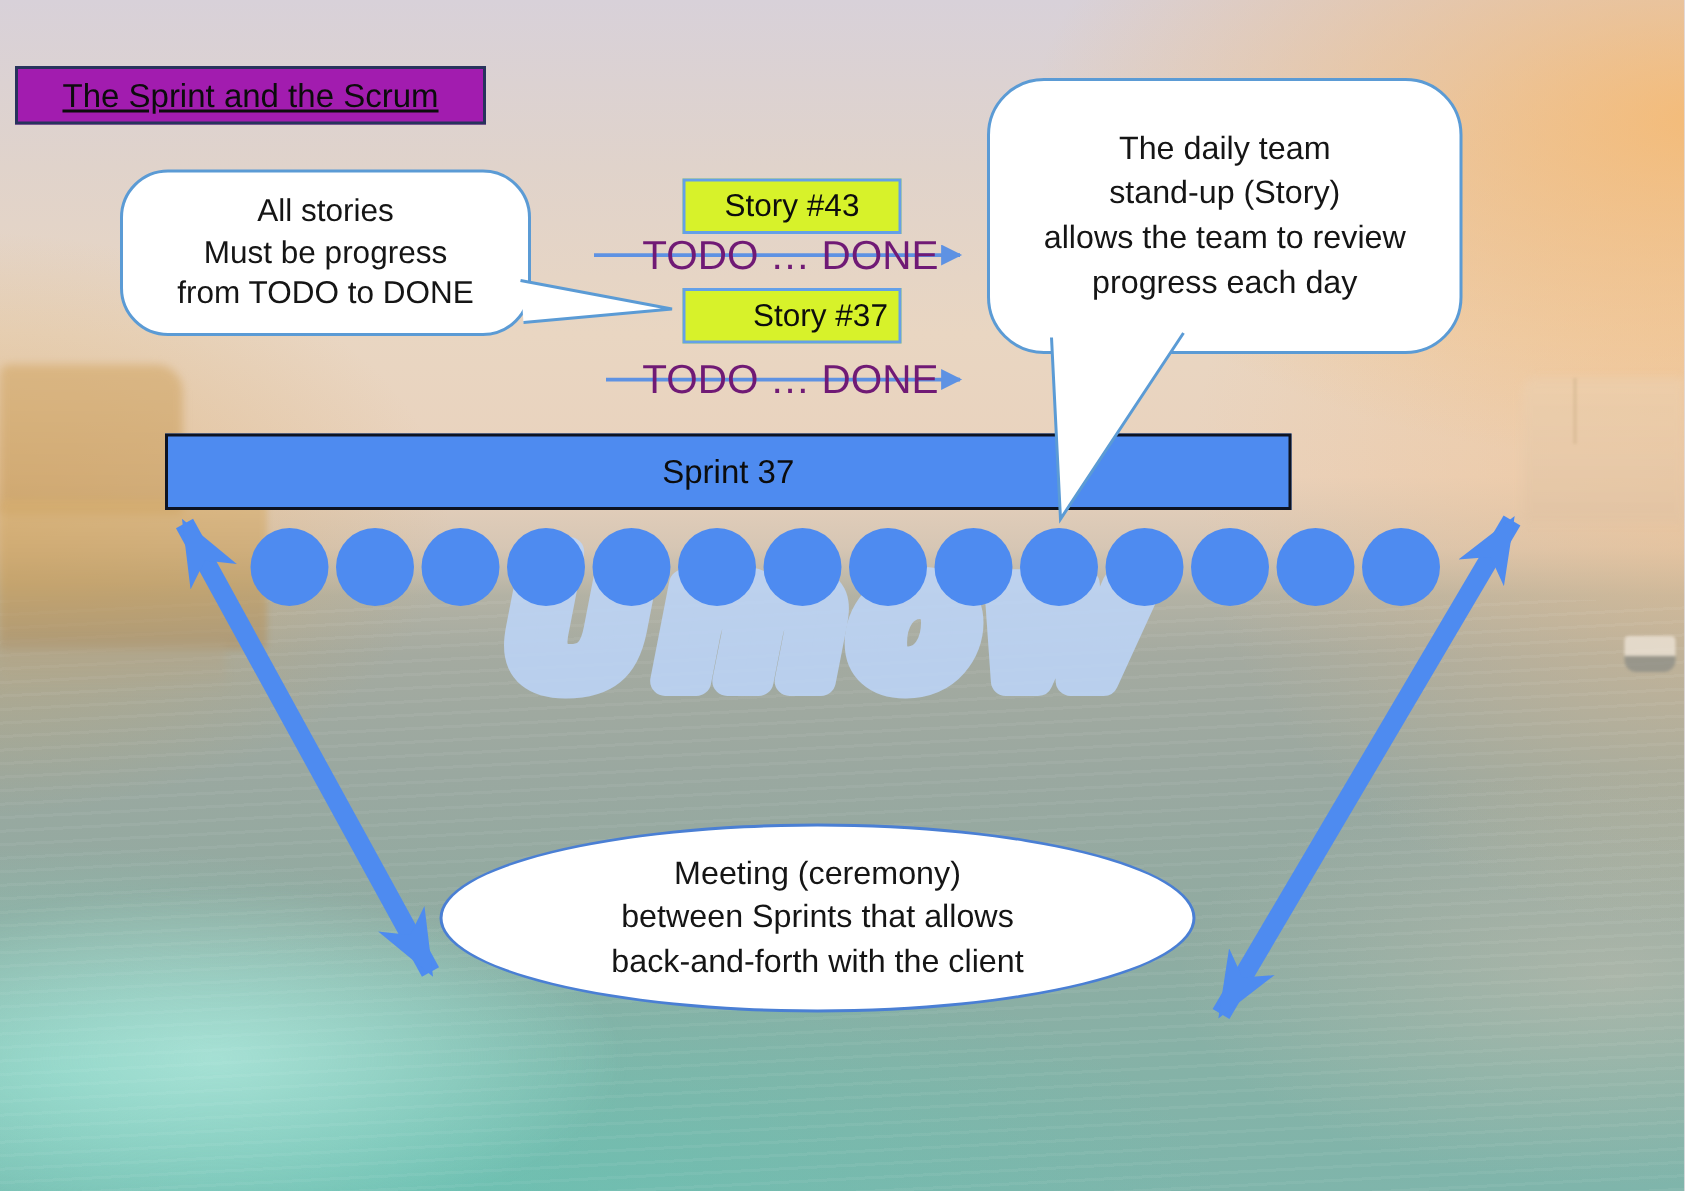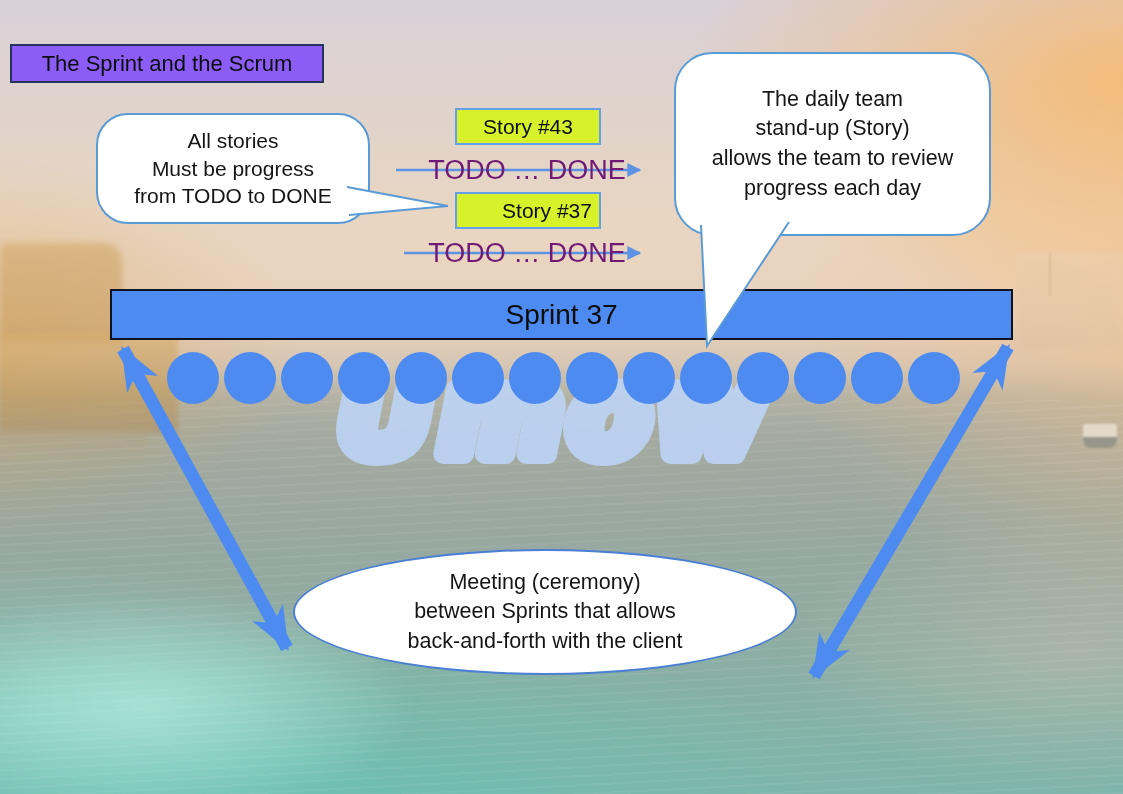--- a/index.html
+++ b/index.html
@@ -34,44 +34,44 @@
     background:radial-gradient(ellipse at 40% 55%, rgba(200,248,238,.55), rgba(200,248,238,0) 70%);filter:blur(4px);}
 
   
   .watermark{position:absolute;left:322px;top:336px;z-index:2;opacity:.88;}
   .watermark text{font-family:"DejaVu Sans", sans-serif;font-weight:bold;font-style:italic;
     font-size:118px;letter-spacing:6px;fill:#bdd5f8;stroke:#bdd5f8;stroke-width:20px;
     stroke-linejoin:round;stroke-linecap:round;}
 
   
   .title-box{position:absolute;left:10px;top:44px;width:314px;height:39px;z-index:7;
-    background:#8b5cf6;border:2px solid #27335c;box-sizing:border-box;
+    background:#a21caf;border:2px solid #27335c;box-sizing:border-box;
     display:flex;align-items:center;justify-content:center;
-    font-size:22px;color:#0c0c0c;}
+    font-size:22px;color:#0c0c0c;text-decoration:underline;}
 
   .bubble{position:absolute;background:#fff;border:2px solid #5b9bd5;box-sizing:border-box;z-index:5;
     display:flex;flex-direction:column;align-items:center;justify-content:center;
-    color:#151515;text-align:center;margin-left:16px;}
+    color:#151515;text-align:center;}
   .bubble-stories{left:80px;top:113px;width:274px;height:111px;border-radius:32px;font-size:21px;line-height:1.33;}
   .bubble-standup{left:658px;top:52px;width:317px;height:184px;border-radius:38px;font-size:21.5px;line-height:1.38;}
 
   .story-box{position:absolute;left:455px;width:146px;height:37px;z-index:7;
     background:#d7f22a;border:2px solid #64a0e8;box-sizing:border-box;
     display:flex;align-items:center;justify-content:center;font-size:21px;color:#0d0d0d;}
-  .story-43{top:108px;}
+  .story-43{top:119px;}
   .story-37{top:192px;padding-left:38px;}
 
   .flow-text{position:absolute;left:418px;width:218px;z-index:8;text-align:center;
     font-size:27px;color:#701a75;}
   .flow-1{top:155px;}
   .flow-2{top:238px;}
 
-  .sprint-bar{position:absolute;left:110px;top:289px;width:903px;height:51px;z-index:4;
+  .sprint-bar{position:absolute;left:110px;top:289px;width:751px;height:51px;z-index:4;
     background:#4e8bf0;border:2px solid #0d1322;box-sizing:border-box;
-    display:flex;align-items:center;justify-content:center;font-size:28px;color:#0c0c0c;}
+    display:flex;align-items:center;justify-content:center;font-size:22px;color:#0c0c0c;}
 
   .dots-row{position:absolute;left:167px;top:352px;z-index:3;display:flex;gap:5px;}
   .dot{width:52px;height:52px;border-radius:50%;background:#4e8bf0;}
 
   .ellipse{position:absolute;left:293px;top:549px;width:504px;height:126px;z-index:4;
     background:#fff;border:2px solid #4a7fd4;border-radius:50%;box-sizing:border-box;
     display:flex;flex-direction:column;align-items:center;justify-content:center;
     font-size:21.5px;line-height:1.37;color:#151515;text-align:left;}
 
   .overlay-svg{position:absolute;left:0;top:0;width:1123px;height:794px;pointer-events:none;}

